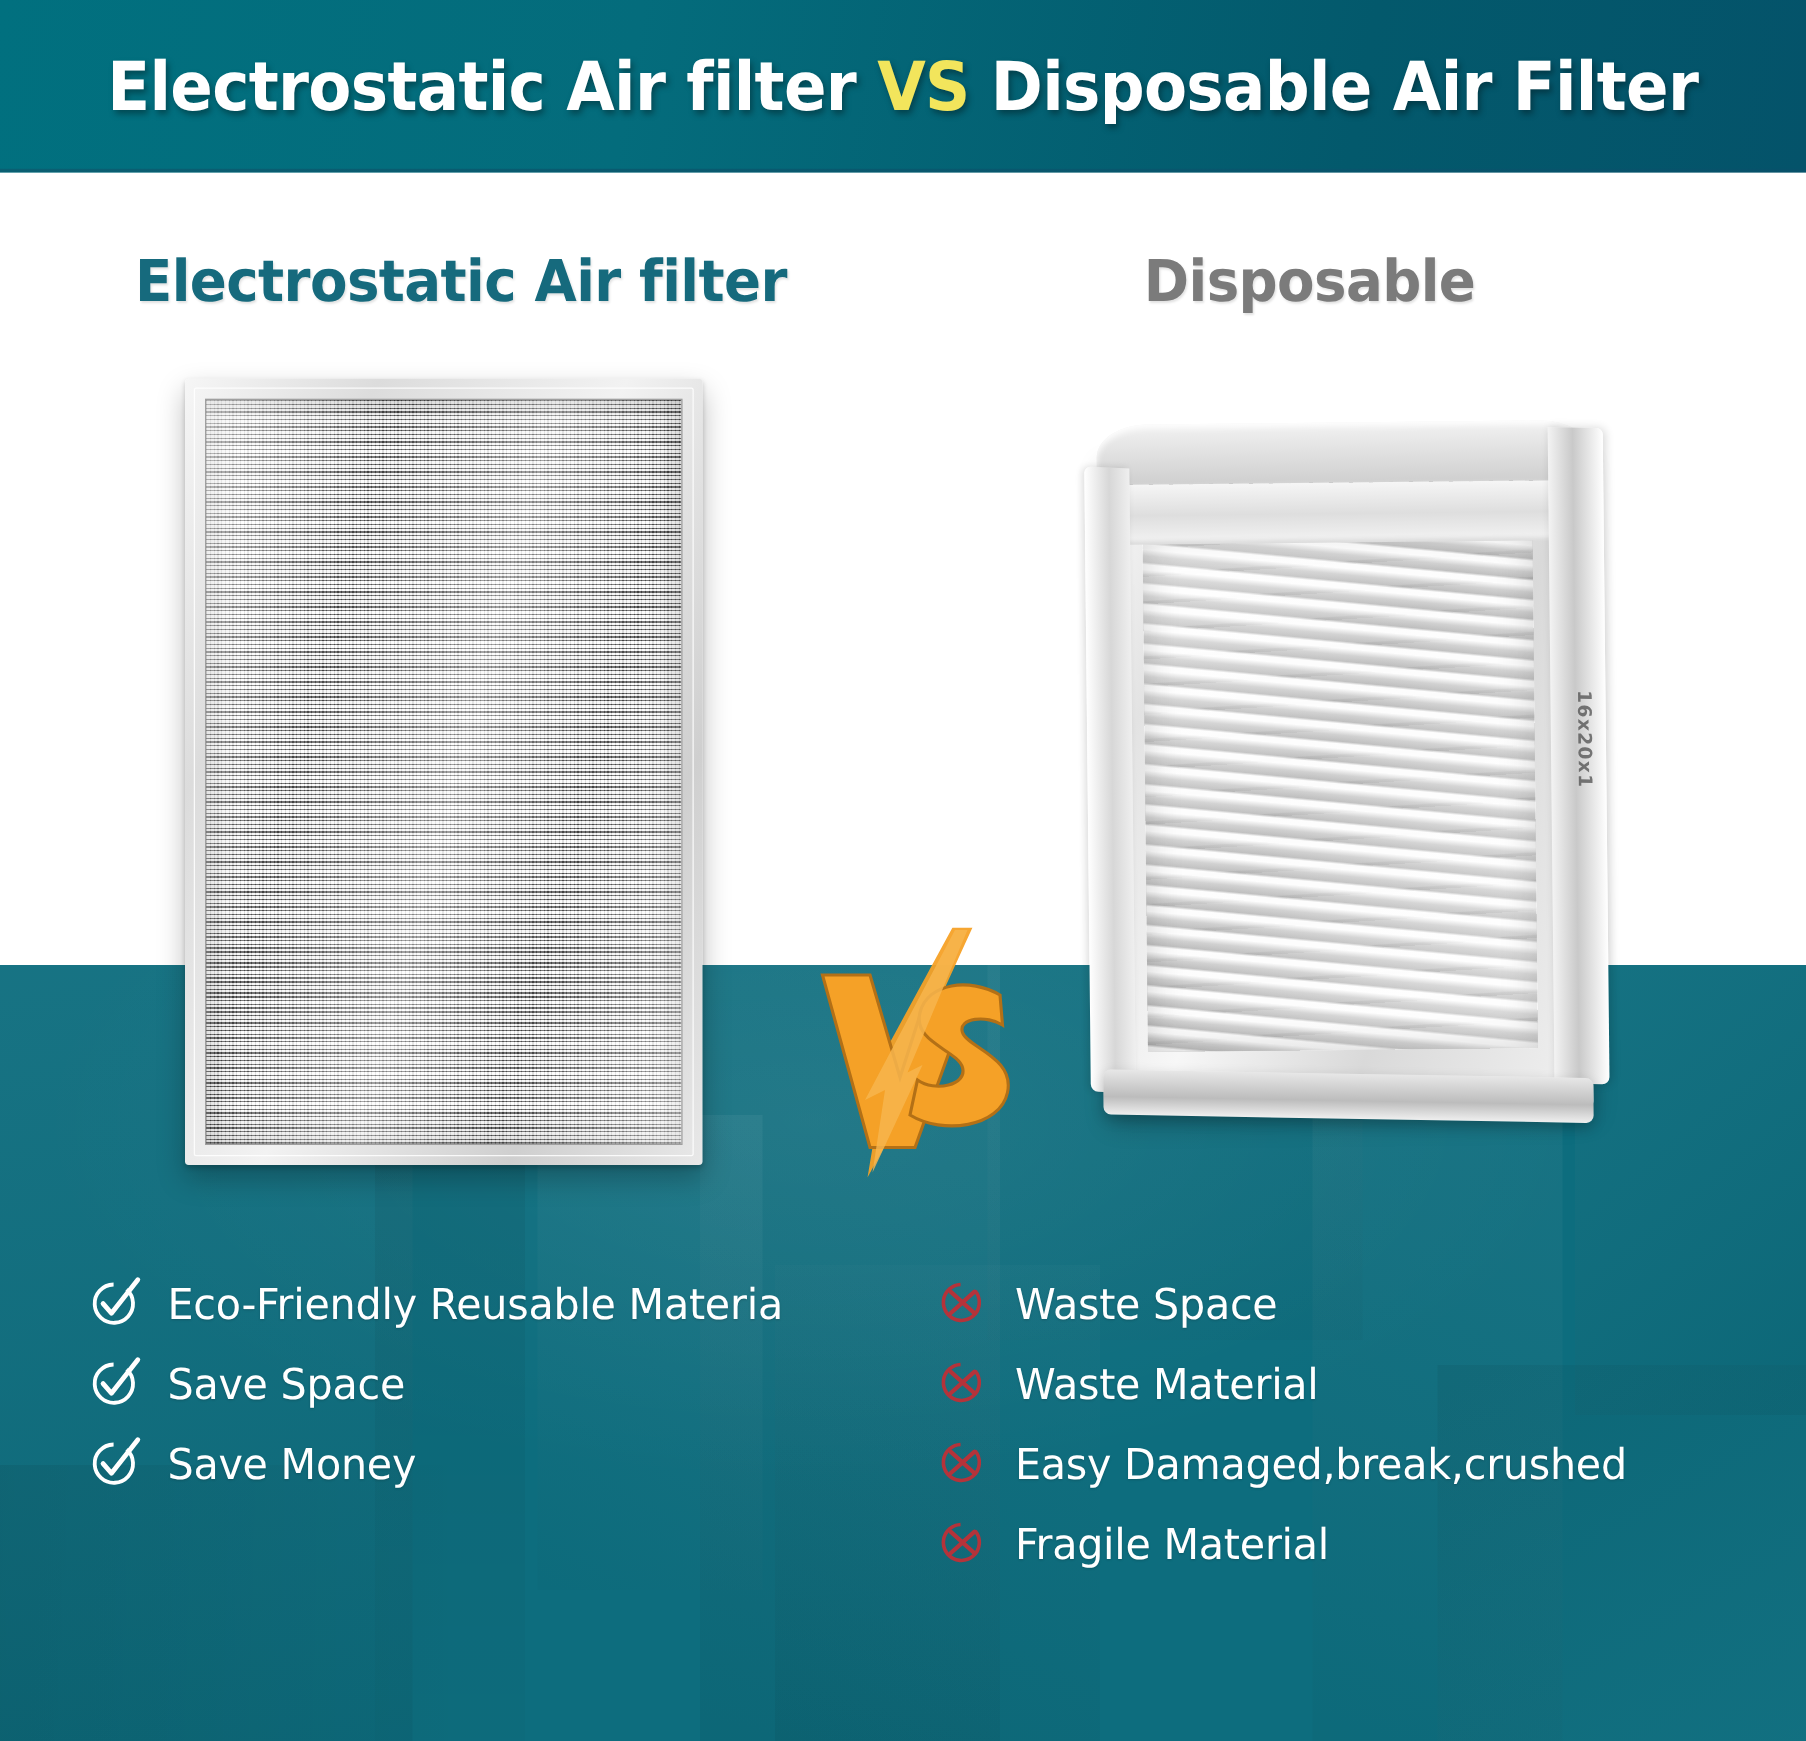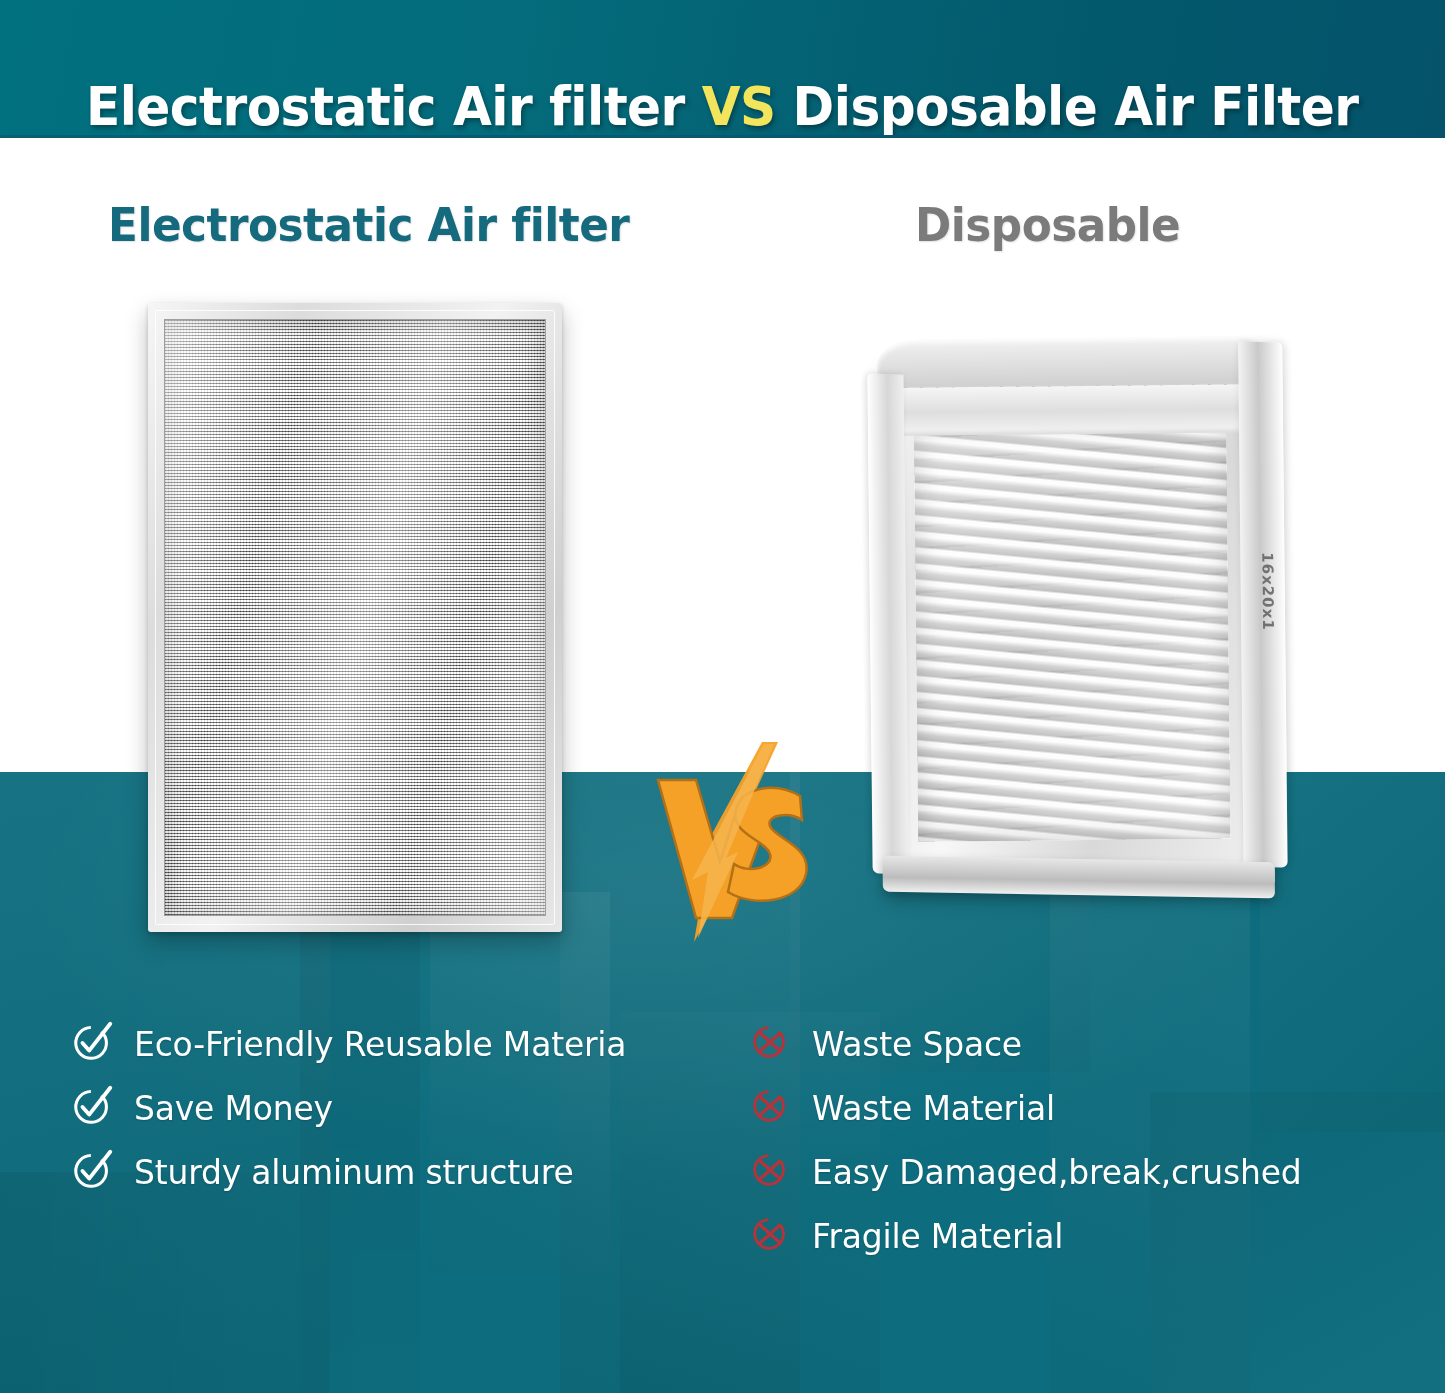--- a/index.html
+++ b/index.html
@@ -8,21 +8,21 @@
     background: #ffffff;
     font-family: "DejaVu Sans", sans-serif;
     overflow: hidden;
   }
   .page { position: relative; width: 1445px; height: 1393px; background:#fff; }
 
   
   .header {
     position: absolute; left:0; top:0; width:1445px; height:138px;
     background: linear-gradient(100deg, #01707f 0%, #046c7c 35%, #03596c 75%, #04536a 100%);
-    display:flex; align-items:flex-end; justify-content:center;
+    display:flex; align-items:center; justify-content:center;
     overflow:hidden;
   }
   .header::after{
     content:""; position:absolute; left:0; bottom:0; width:100%; height:3px;
     background: linear-gradient(90deg,#0a5f72,#07516a);
   }
   .header-title {
     font-family:"DejaVu Sans", sans-serif;
     font-size:54px; font-weight:700; letter-spacing:-0.6px;
     color:#ffffff; white-space:nowrap;
@@ -259,30 +259,30 @@
       </span>
       <span class="txt">Eco-Friendly Reusable Materia</span>
     </div>
     <div class="bullet">
       <span class="ico">
         <svg viewBox="0 0 48 48">
             <circle cx="22" cy="26" r="16" fill="none" stroke="#ffffff" stroke-width="3.2" stroke-dasharray="88 14" transform="rotate(-48 22 26)"></circle>
             <path d="M13 26 L20 34 L42 6" fill="none" stroke="#ffffff" stroke-width="4" stroke-linecap="round" stroke-linejoin="round"></path>
           </svg>
       </span>
-      <span class="txt">Save Money</span>
+      <span class="txt">Save Space</span>
     </div>
     <div class="bullet">
       <span class="ico">
         <svg viewBox="0 0 48 48">
             <circle cx="22" cy="26" r="16" fill="none" stroke="#ffffff" stroke-width="3.2" stroke-dasharray="88 14" transform="rotate(-48 22 26)"></circle>
             <path d="M13 26 L20 34 L42 6" fill="none" stroke="#ffffff" stroke-width="4" stroke-linecap="round" stroke-linejoin="round"></path>
           </svg>
       </span>
-      <span class="txt">Sturdy aluminum structure</span>
+      <span class="txt">Save Money</span>
     </div>
   </div>
 
   <div class="list list-right">
     <div class="bullet">
       <span class="ico">
         <svg viewBox="0 0 48 48">
             <circle cx="22" cy="25" r="15" fill="none" stroke="#b5333a" stroke-width="3" stroke-dasharray="80 18" transform="rotate(-40 22 25)"></circle>
             <path d="M13 16 L33 34 M33 16 L13 34" fill="none" stroke="#b5333a" stroke-width="3.6" stroke-linecap="round"></path>
           </svg>

